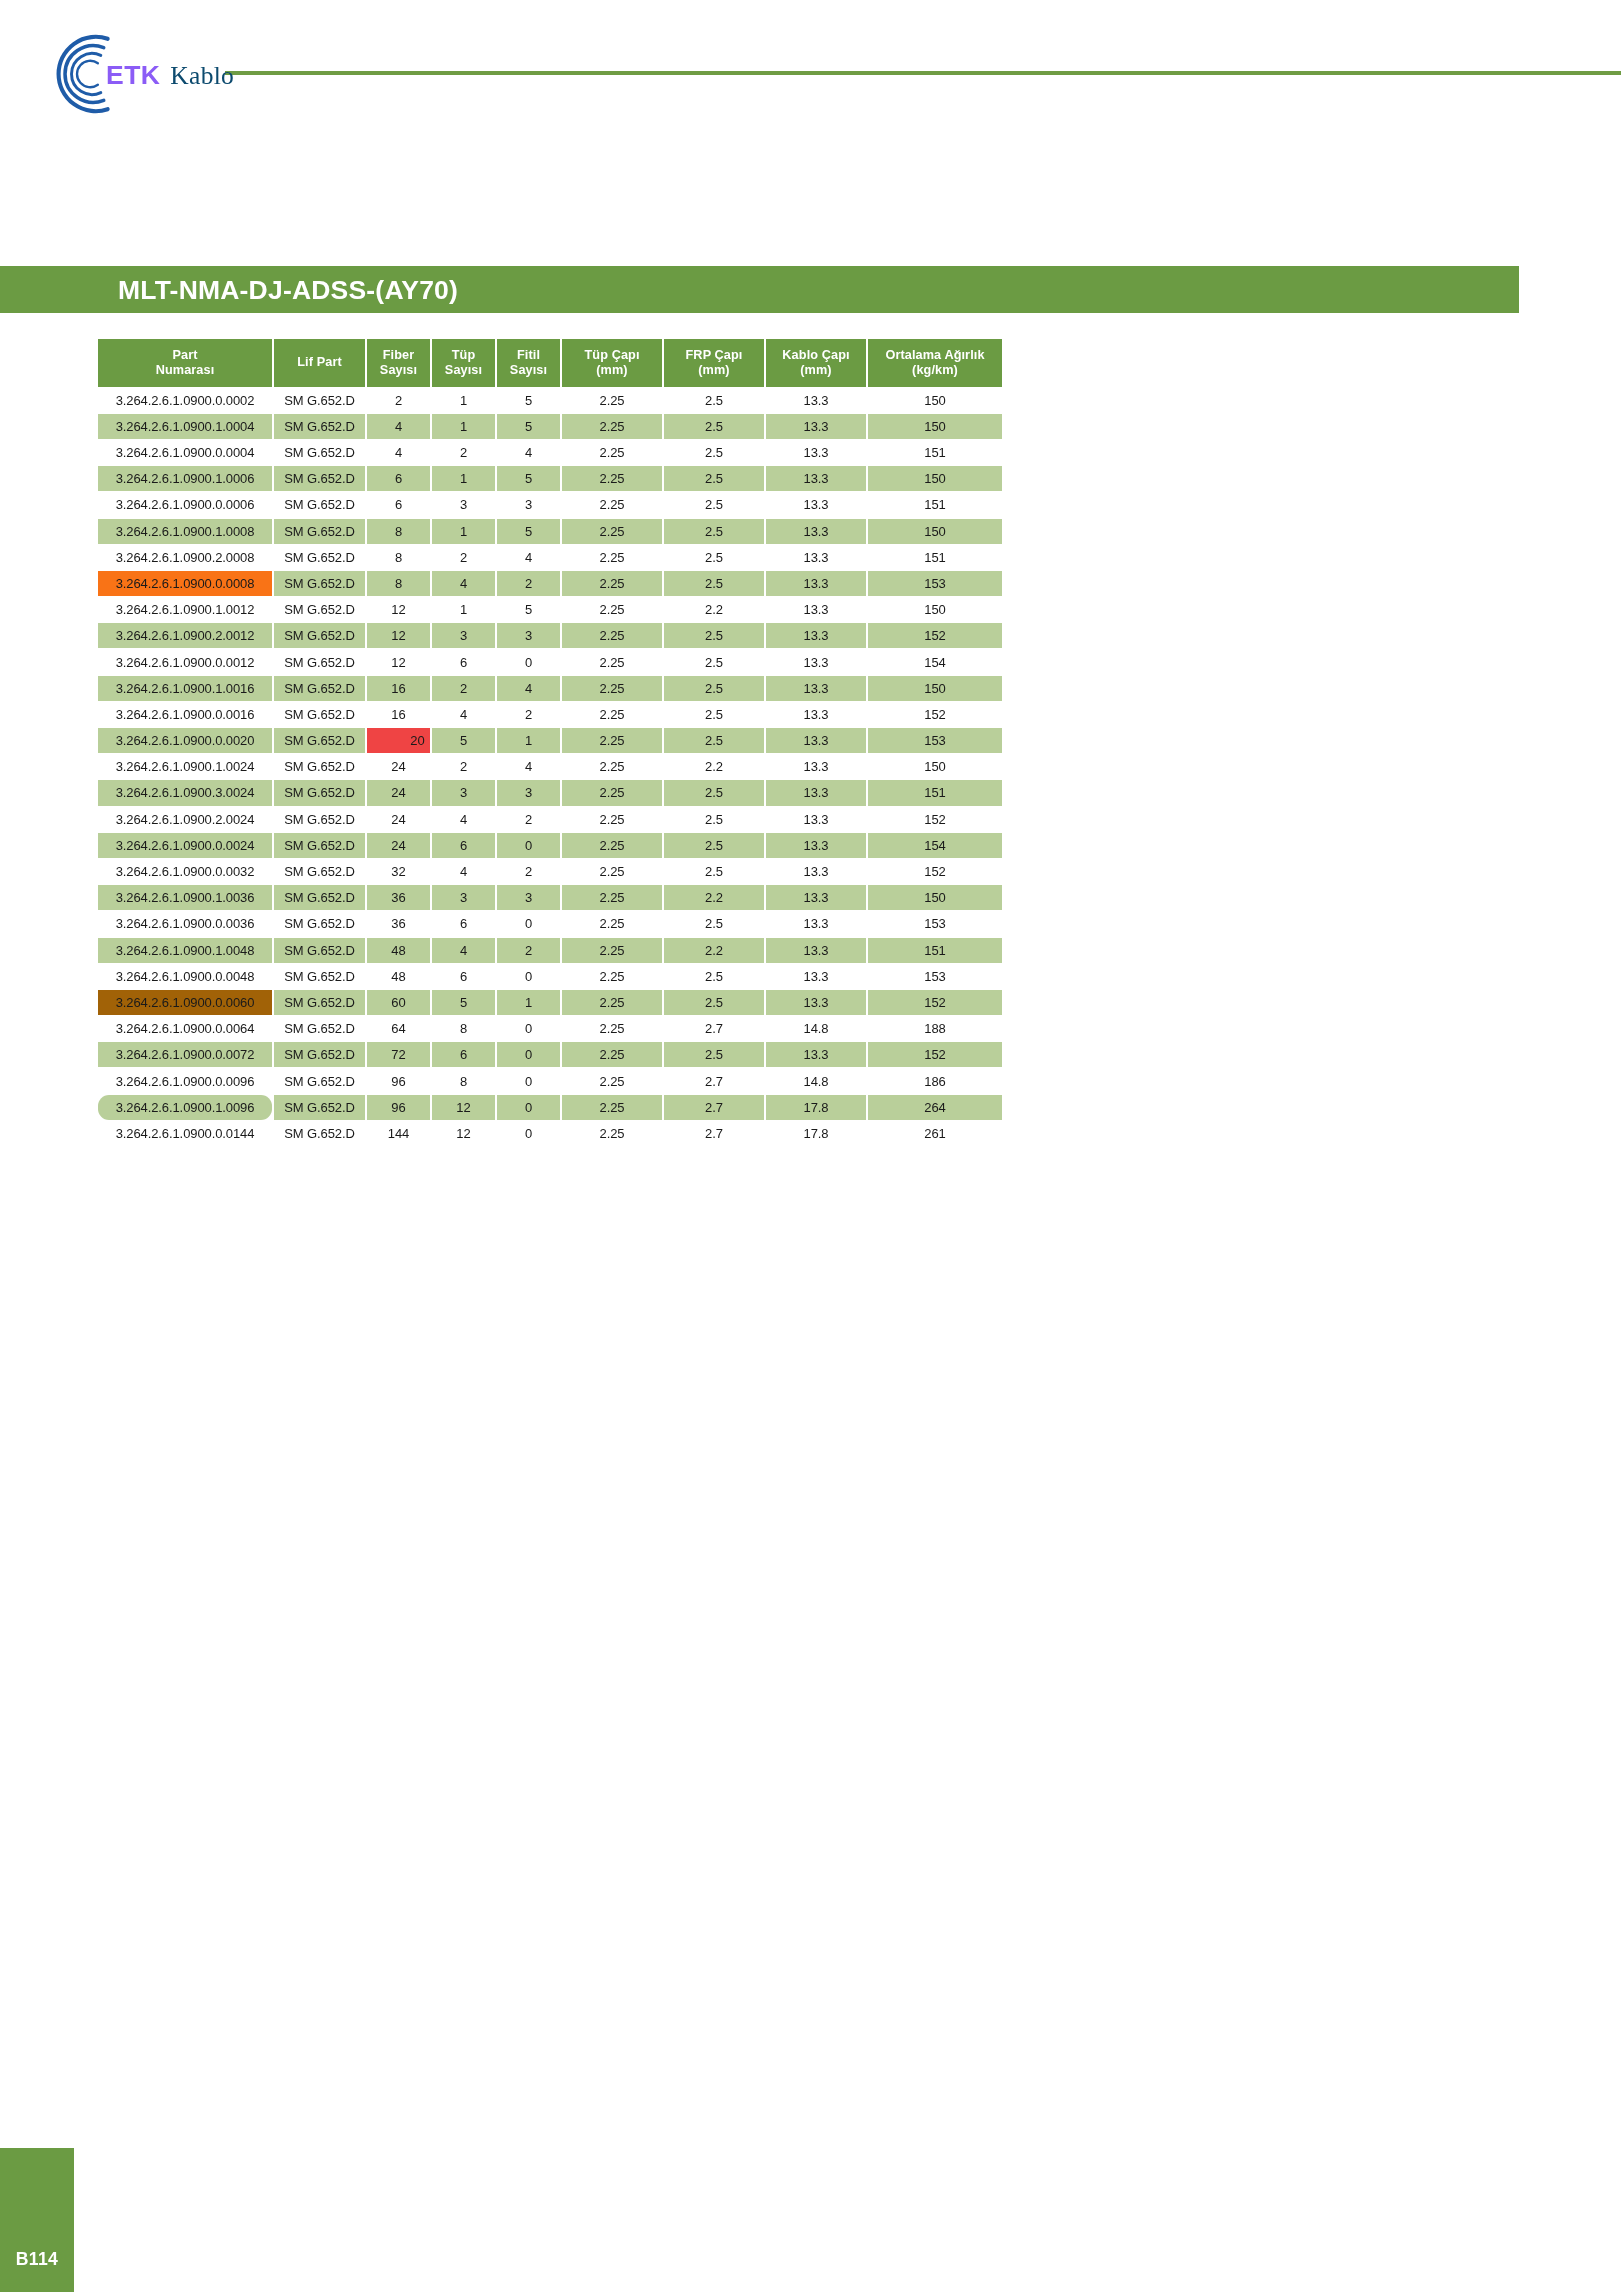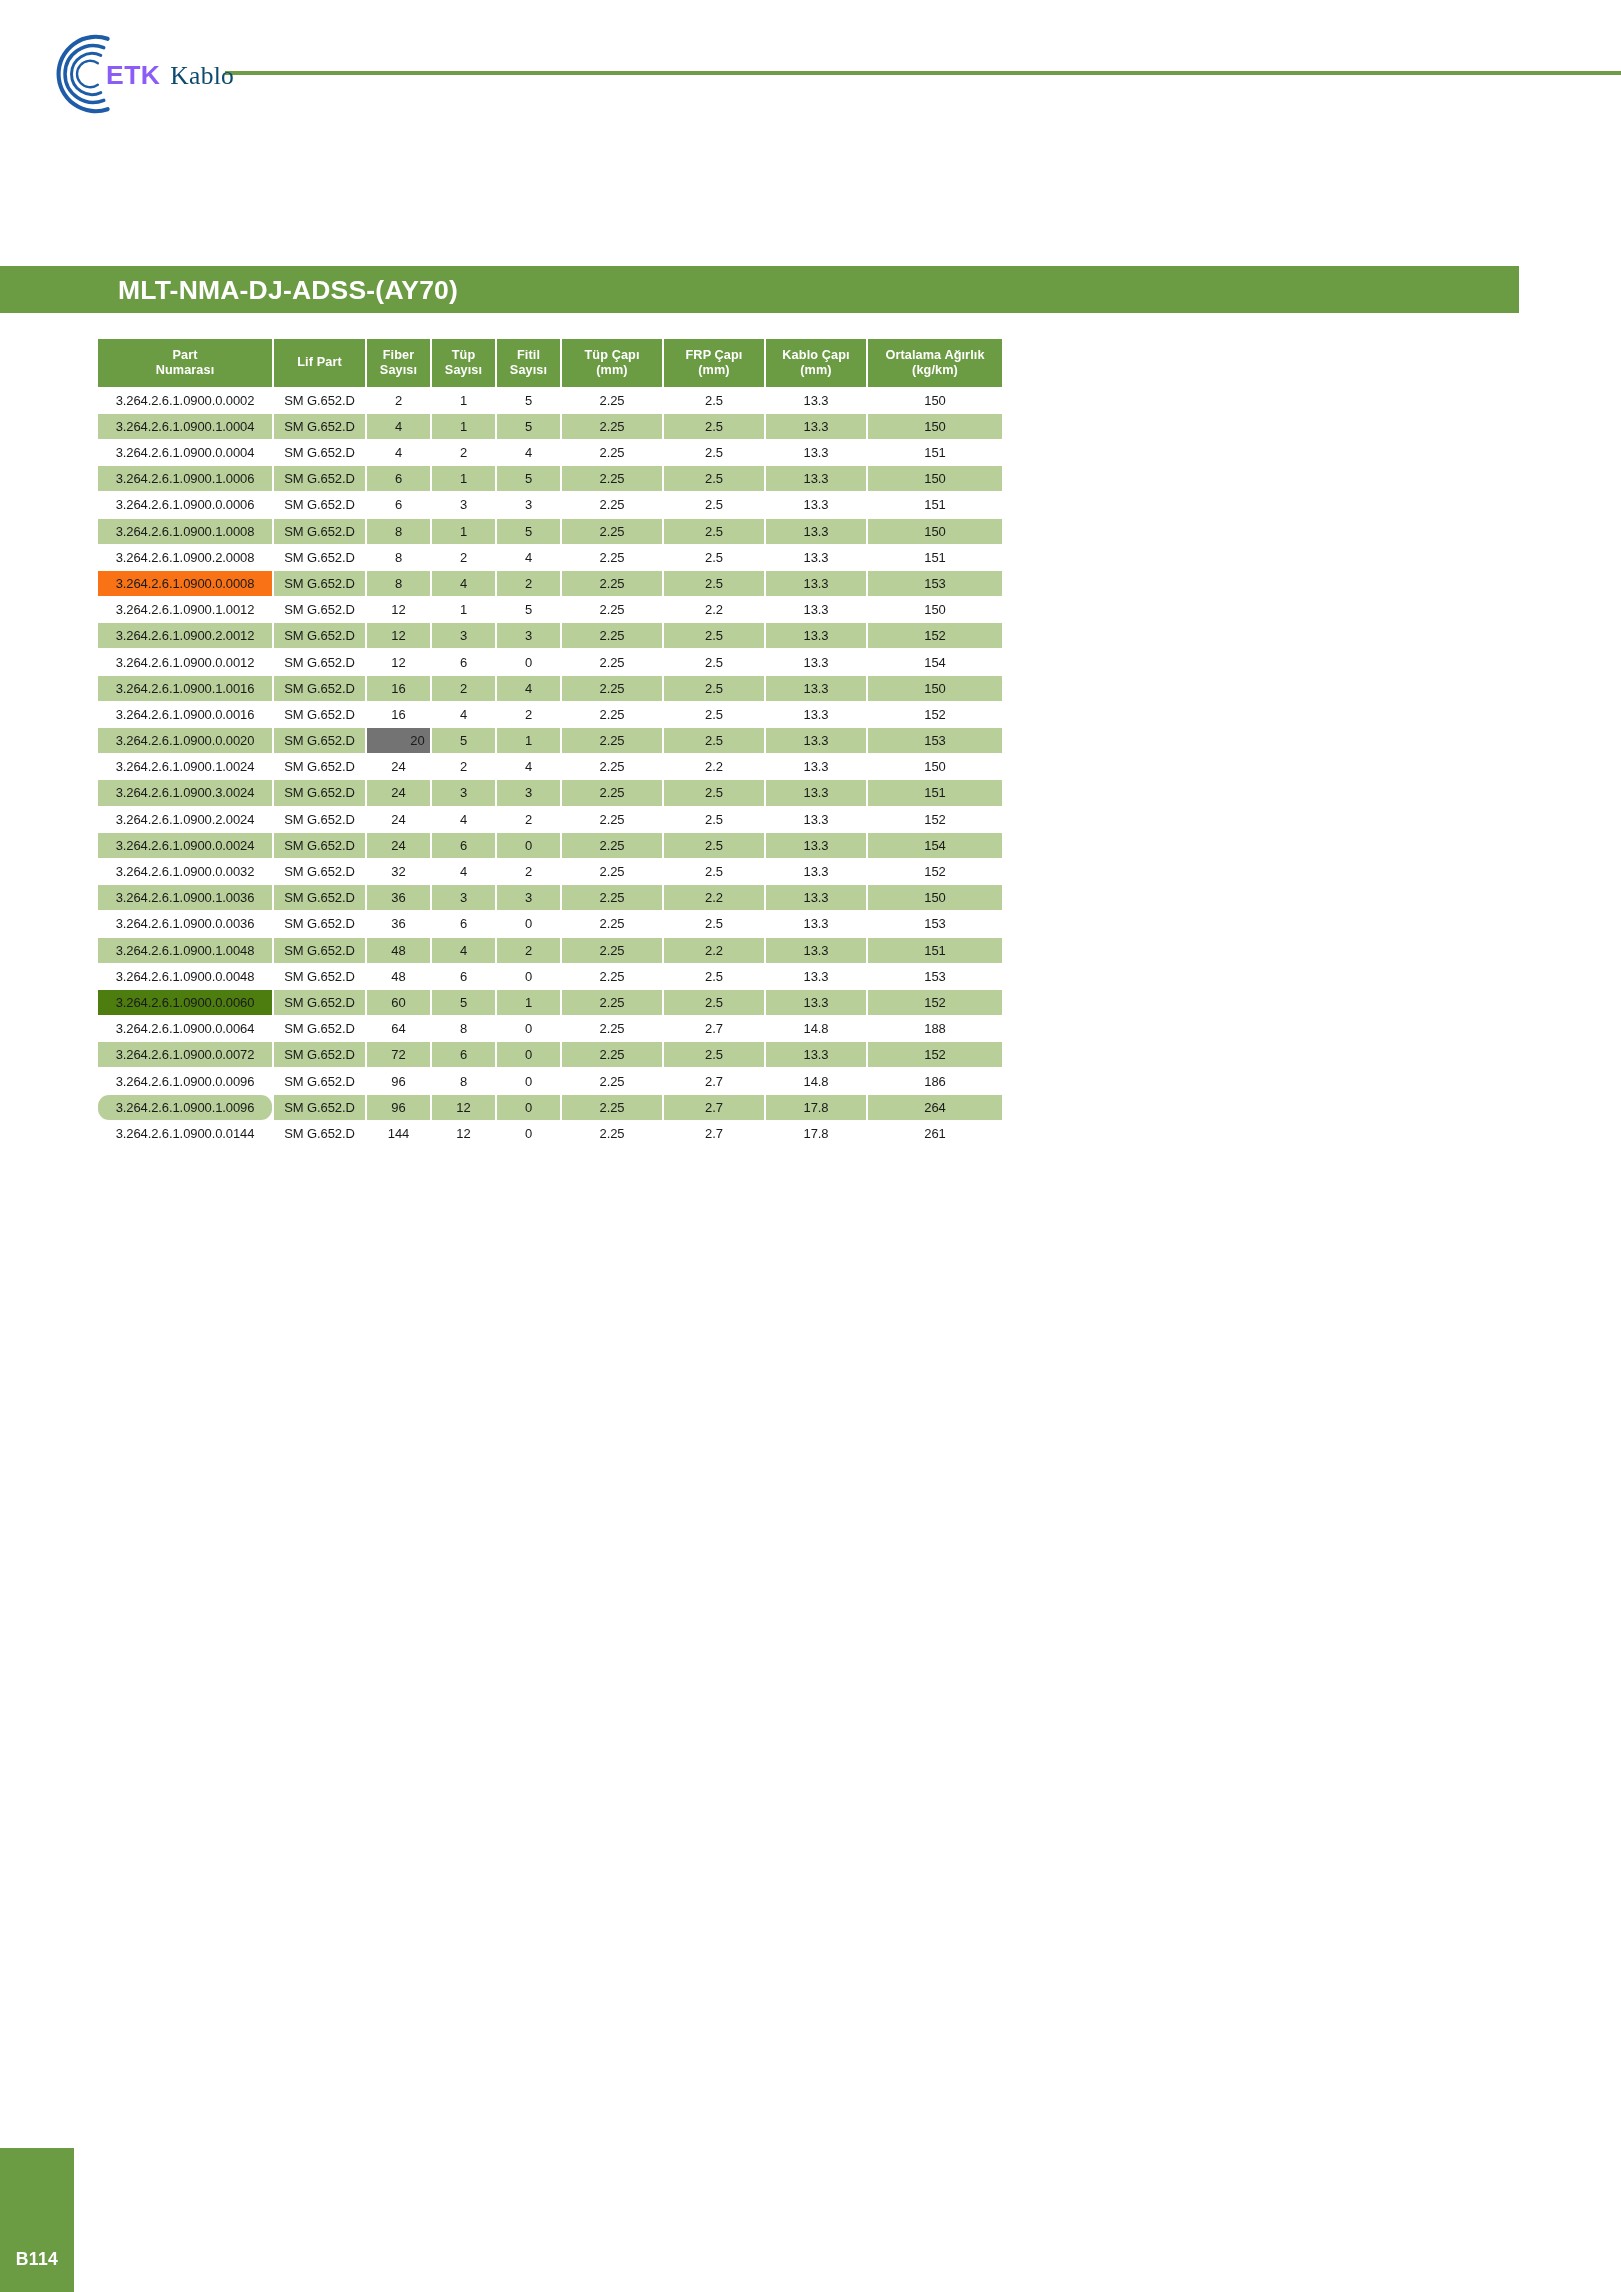--- a/index.html
+++ b/index.html
@@ -316,21 +316,21 @@
         <td>4</td>
         <td>2</td>
         <td>2.25</td>
         <td>2.5</td>
         <td>13.3</td>
         <td>152</td>
       </tr>
       <tr class="alt">
         <td style="background: rgb(185, 207, 154);">3.264.2.6.1.0900.0.0020</td>
         <td style="background: rgb(185, 207, 154);">SM G.652.D</td>
-        <td style="background: #737373; padding-left: 40px;">20</td>
+        <td style="background: #ef4444; padding-left: 40px;">20</td>
         <td style="background: rgb(185, 207, 154);">5</td>
         <td style="background: rgb(185, 207, 154);">1</td>
         <td style="background: rgb(185, 207, 154);">2.25</td>
         <td style="background: rgb(185, 207, 154);">2.5</td>
         <td style="background: rgb(185, 207, 154);">13.3</td>
         <td style="background: rgb(185, 207, 154);">153</td>
       </tr>
       <tr>
         <td>3.264.2.6.1.0900.1.0024</td>
         <td>SM G.652.D</td>
@@ -424,21 +424,21 @@
         <td>SM G.652.D</td>
         <td>48</td>
         <td>6</td>
         <td>0</td>
         <td>2.25</td>
         <td>2.5</td>
         <td>13.3</td>
         <td>153</td>
       </tr>
       <tr class="alt">
-        <td style="background: #4d7c0f; margin-top: 7px;">3.264.2.6.1.0900.0.0060</td>
+        <td style="background: #a16207; margin-top: 7px;">3.264.2.6.1.0900.0.0060</td>
         <td style="background: rgb(185, 207, 154);">SM G.652.D</td>
         <td style="background: rgb(185, 207, 154);">60</td>
         <td style="background: rgb(185, 207, 154);">5</td>
         <td style="background: rgb(185, 207, 154);">1</td>
         <td style="background: rgb(185, 207, 154);">2.25</td>
         <td style="background: rgb(185, 207, 154);">2.5</td>
         <td style="background: rgb(185, 207, 154);">13.3</td>
         <td style="background: rgb(185, 207, 154);">152</td>
       </tr>
       <tr>

